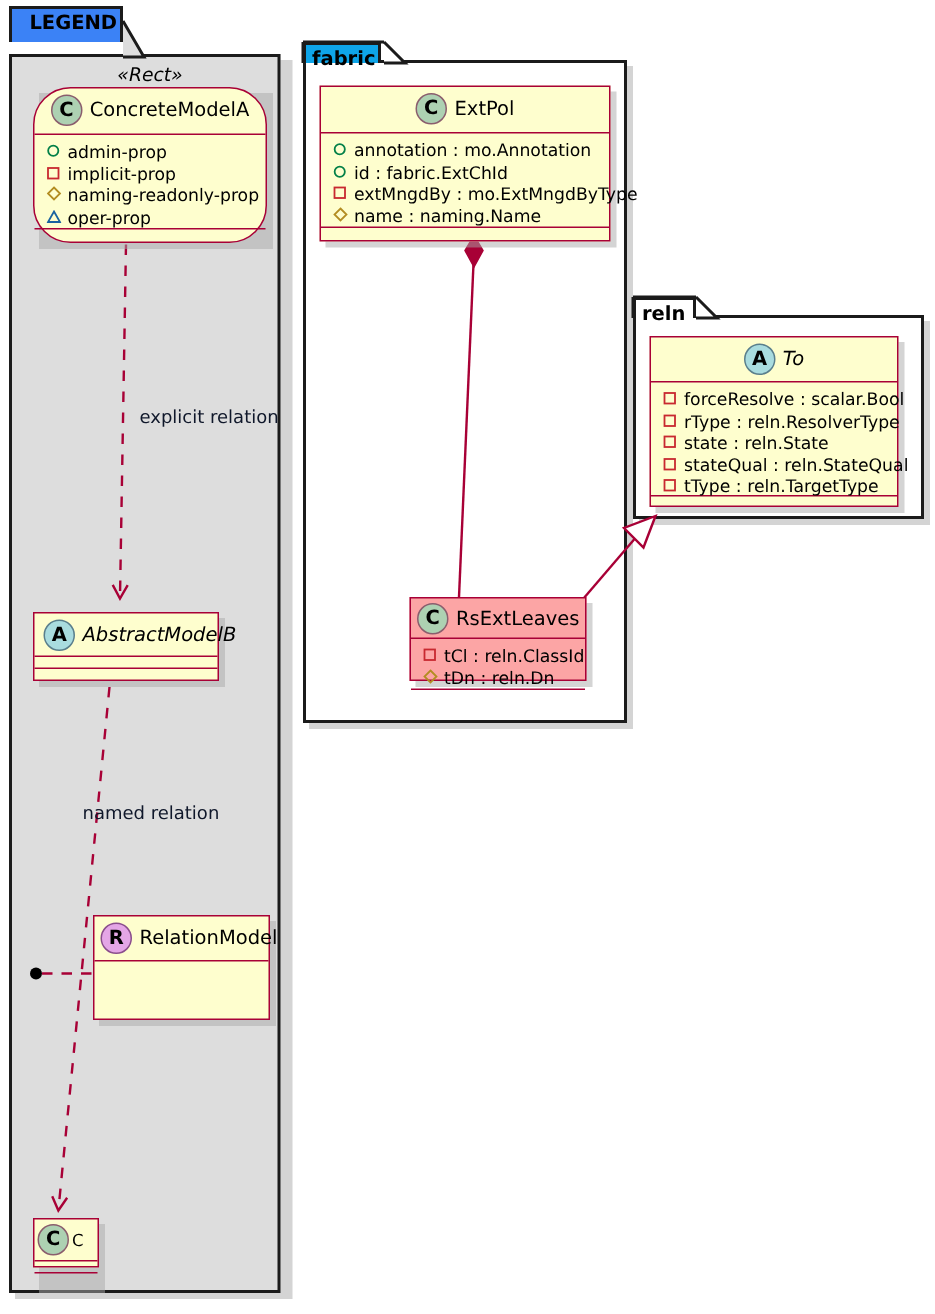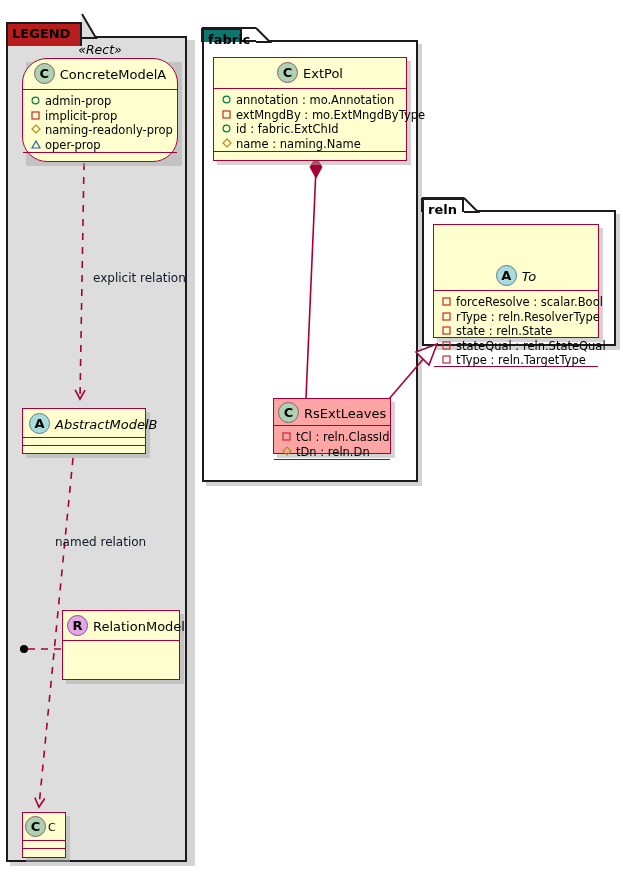--- a/index.html
+++ b/index.html
@@ -148,31 +148,31 @@
     overflow: visible;
   }
 </style>
 </head>
 <body>
 
 <div id="canvas">
 
   <div class="pkg-shadow" style="left:10px; top:40px; width:185px; height:826px;"></div>
   <div class="pkg" style="left:6px; top:36px; width:181px; height:826px; background:#DDDDDD; z-index:1;"></div>
-  <div class="pkg-tab" style="left:6px; top:22px; width:76px; height:24px; background:#b91c1c;">
+  <div class="pkg-tab" style="left:6px; top:4px; width:76px; height:24px; background:#3b82f6;text-align:right;">
     <span>LEGEND</span>
   </div>
 
   <svg class="edges" style="z-index:3;">
     <polyline points="82,14 96,38 82,38" fill="#DDDDDD" stroke="#1b1b1b" stroke-width="2"></polyline>
   </svg>
 
   <div class="pkg-shadow" style="left:206px; top:44px; width:216px; height:442px;"></div>
   <div class="pkg" style="left:202px; top:40px; width:216px; height:442px; background:#FFFFFF; z-index:1;"></div>
-  <div class="pkg-tab" style="left:202px; top:28px; width:40px; height:14px; background:#0f766e;">
+  <div class="pkg-tab" style="left:202px; top:28px; width:52px; height:14px; background:#0ea5e9;">
     <span>fabric</span>
   </div>
   <div class="pkg-tab" style="left:202px; top:28px; width:54px; height:22px; background:transparent; border:none;"></div>
   <svg class="edges" style="z-index:3;">
     <polyline points="256,28 270,42 256,42" fill="#FFFFFF" stroke="#1b1b1b" stroke-width="2"></polyline>
     <line x1="202" y1="28" x2="256" y2="28" stroke="#1b1b1b" stroke-width="2"></line>
     <line x1="202" y1="28" x2="202" y2="42" stroke="#1b1b1b" stroke-width="2"></line>
   </svg>
 
   <div class="pkg-shadow" style="left:426px; top:214px; width:194px; height:136px;"></div>
@@ -274,21 +274,21 @@
 
   <div class="cls-shadow" style="left:66px; top:614px; width:118px; height:70px;"></div>
   <div class="cls" style="left:62px; top:610px; width:118px; height:70px;">
     <div class="cls-title" style="height:30px; padding-left:4px;">
       <span class="badge r">R</span><span class="title-text">RelationModel</span>
     </div>
     <div class="cls-ops" style="height:7px;"></div>
   </div>
 
   <div class="cls-shadow" style="left:26px; top:816px; width:44px; height:46px;"></div>
-  <div class="cls" style="left:22px; top:812px; width:44px; height:46px;">
+  <div class="cls" style="left:22px; top:812px; width:44px; height:33px;">
     <div class="cls-title" style="height:28px; padding:4px 2px 4px 2px; text-align:left;">
       <span class="badge c" style="margin-right:2px;">C</span><span class="title-text" style="font-size:11px;">C</span>
     </div>
     <div class="cls-attrs" style="height:8px; padding:0;"></div>
     <div class="cls-ops" style="height:7px;"></div>
   </div>
 
   <div class="cls-shadow" style="left:217px; top:61px; width:194px; height:104px;"></div>
   <div class="cls" style="left:213px; top:57px; width:194px; height:104px;">
     <div class="cls-title" style="height:31px;">
@@ -299,32 +299,32 @@
         <span class="glyph">
           <svg width="9" height="9" viewBox="0 0 9 9">
               <circle cx="4.5" cy="4.5" r="3.4" fill="none" stroke="#038048" stroke-width="1.2"></circle>
             </svg>
         </span>
         <span>annotation : mo.Annotation</span>
       </div>
       <div class="attr-row">
         <span class="glyph">
           <svg width="9" height="9" viewBox="0 0 9 9">
+              <circle cx="4.5" cy="4.5" r="3.4" fill="none" stroke="#038048" stroke-width="1.2"></circle>
+            </svg>
+        </span>
+        <span>id : fabric.ExtChId</span>
+      </div>
+      <div class="attr-row">
+        <span class="glyph">
+          <svg width="9" height="9" viewBox="0 0 9 9">
               <rect x="1" y="1" width="7" height="7" fill="none" stroke="#C82930" stroke-width="1.2"></rect>
             </svg>
         </span>
         <span>extMngdBy : mo.ExtMngdByType</span>
-      </div>
-      <div class="attr-row">
-        <span class="glyph">
-          <svg width="9" height="9" viewBox="0 0 9 9">
-              <circle cx="4.5" cy="4.5" r="3.4" fill="none" stroke="#038048" stroke-width="1.2"></circle>
-            </svg>
-        </span>
-        <span>id : fabric.ExtChId</span>
       </div>
       <div class="attr-row">
         <span class="glyph">
           <svg width="10" height="10" viewBox="0 0 10 10">
               <polygon points="5,1 9,5 5,9 1,5" fill="none" stroke="#B38D22" stroke-width="1.2"></polygon>
             </svg>
         </span>
         <span>name : naming.Name</span>
       </div>
     </div>
@@ -352,21 +352,21 @@
             </svg>
         </span>
         <span>tDn : reln.Dn</span>
       </div>
     </div>
     <div class="cls-ops" style="height:5px;"></div>
   </div>
 
   <div class="cls-shadow" style="left:437px; top:228px; width:166px; height:114px;"></div>
   <div class="cls" style="left:433px; top:224px; width:166px; height:114px;">
-    <div class="cls-title italic" style="height:30px;margin-top:36px;">
+    <div class="cls-title italic" style="height:30px;">
       <span class="badge a">A</span><span class="title-text">To</span>
     </div>
     <div class="cls-attrs" style="height:76px;">
       <div class="attr-row">
         <span class="glyph">
           <svg width="9" height="9" viewBox="0 0 9 9">
               <rect x="1" y="1" width="7" height="7" fill="none" stroke="#C82930" stroke-width="1.2"></rect>
             </svg>
         </span>
         <span>forceResolve : scalar.Bool</span>

